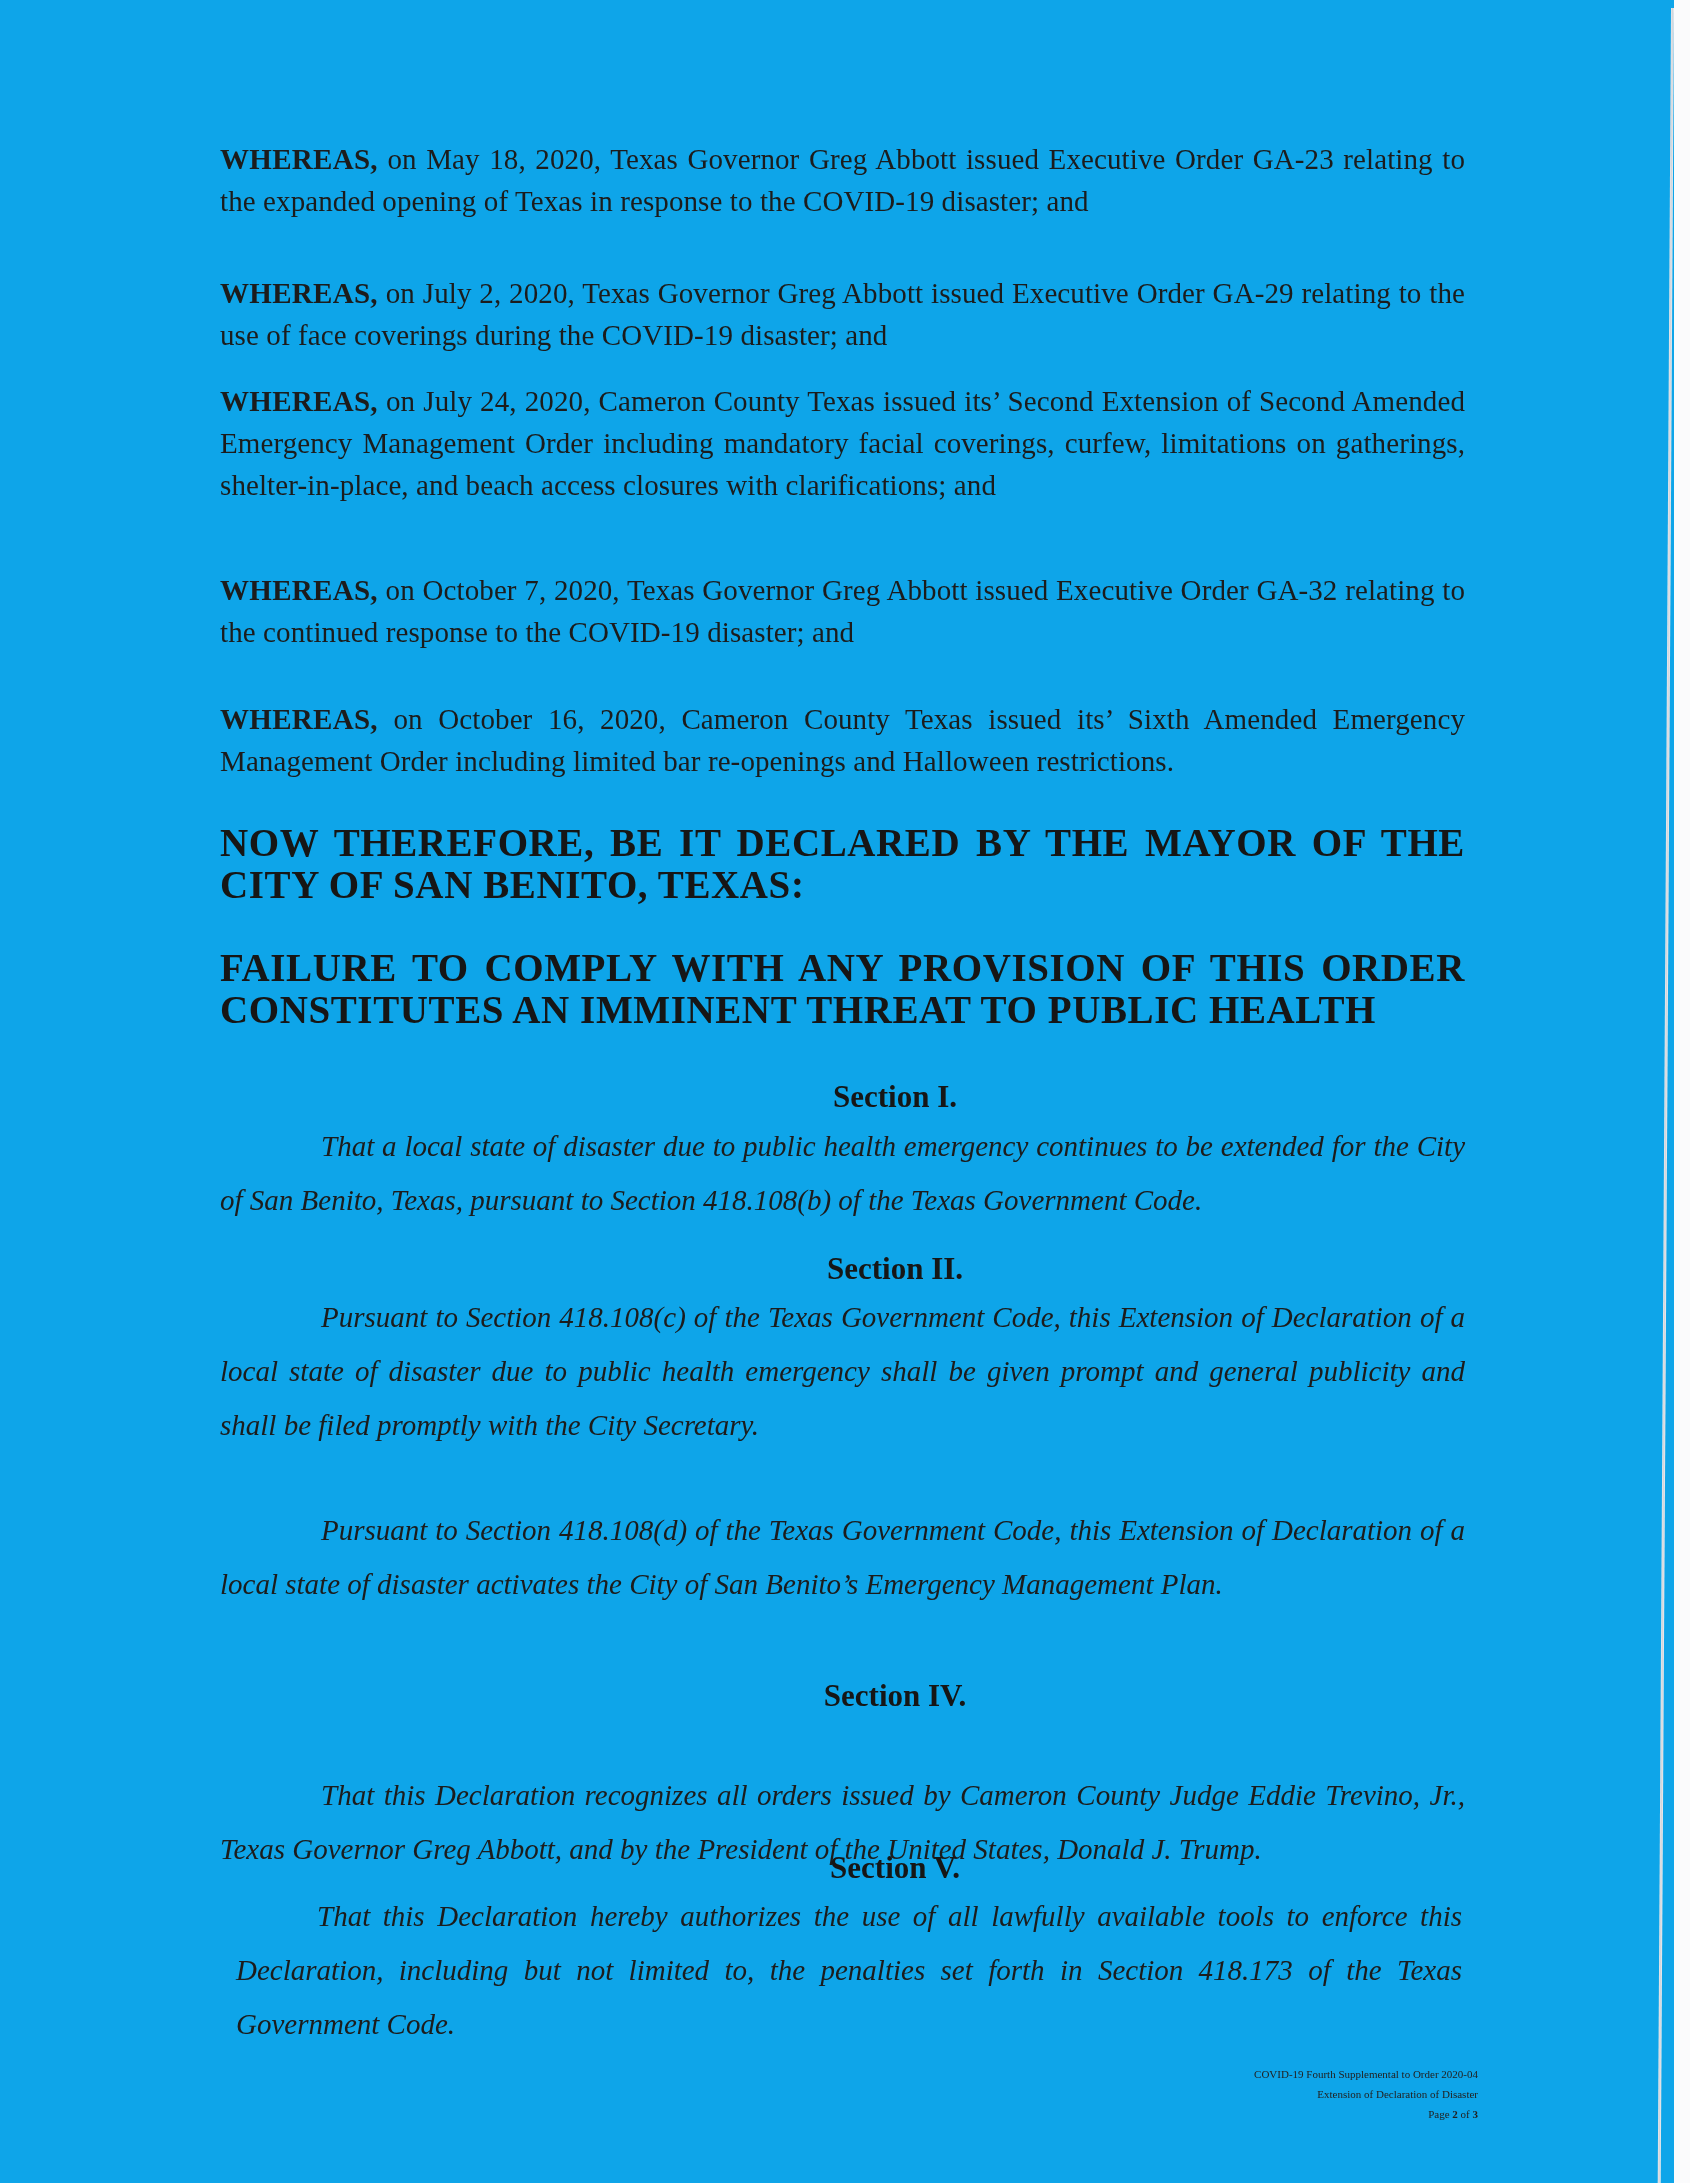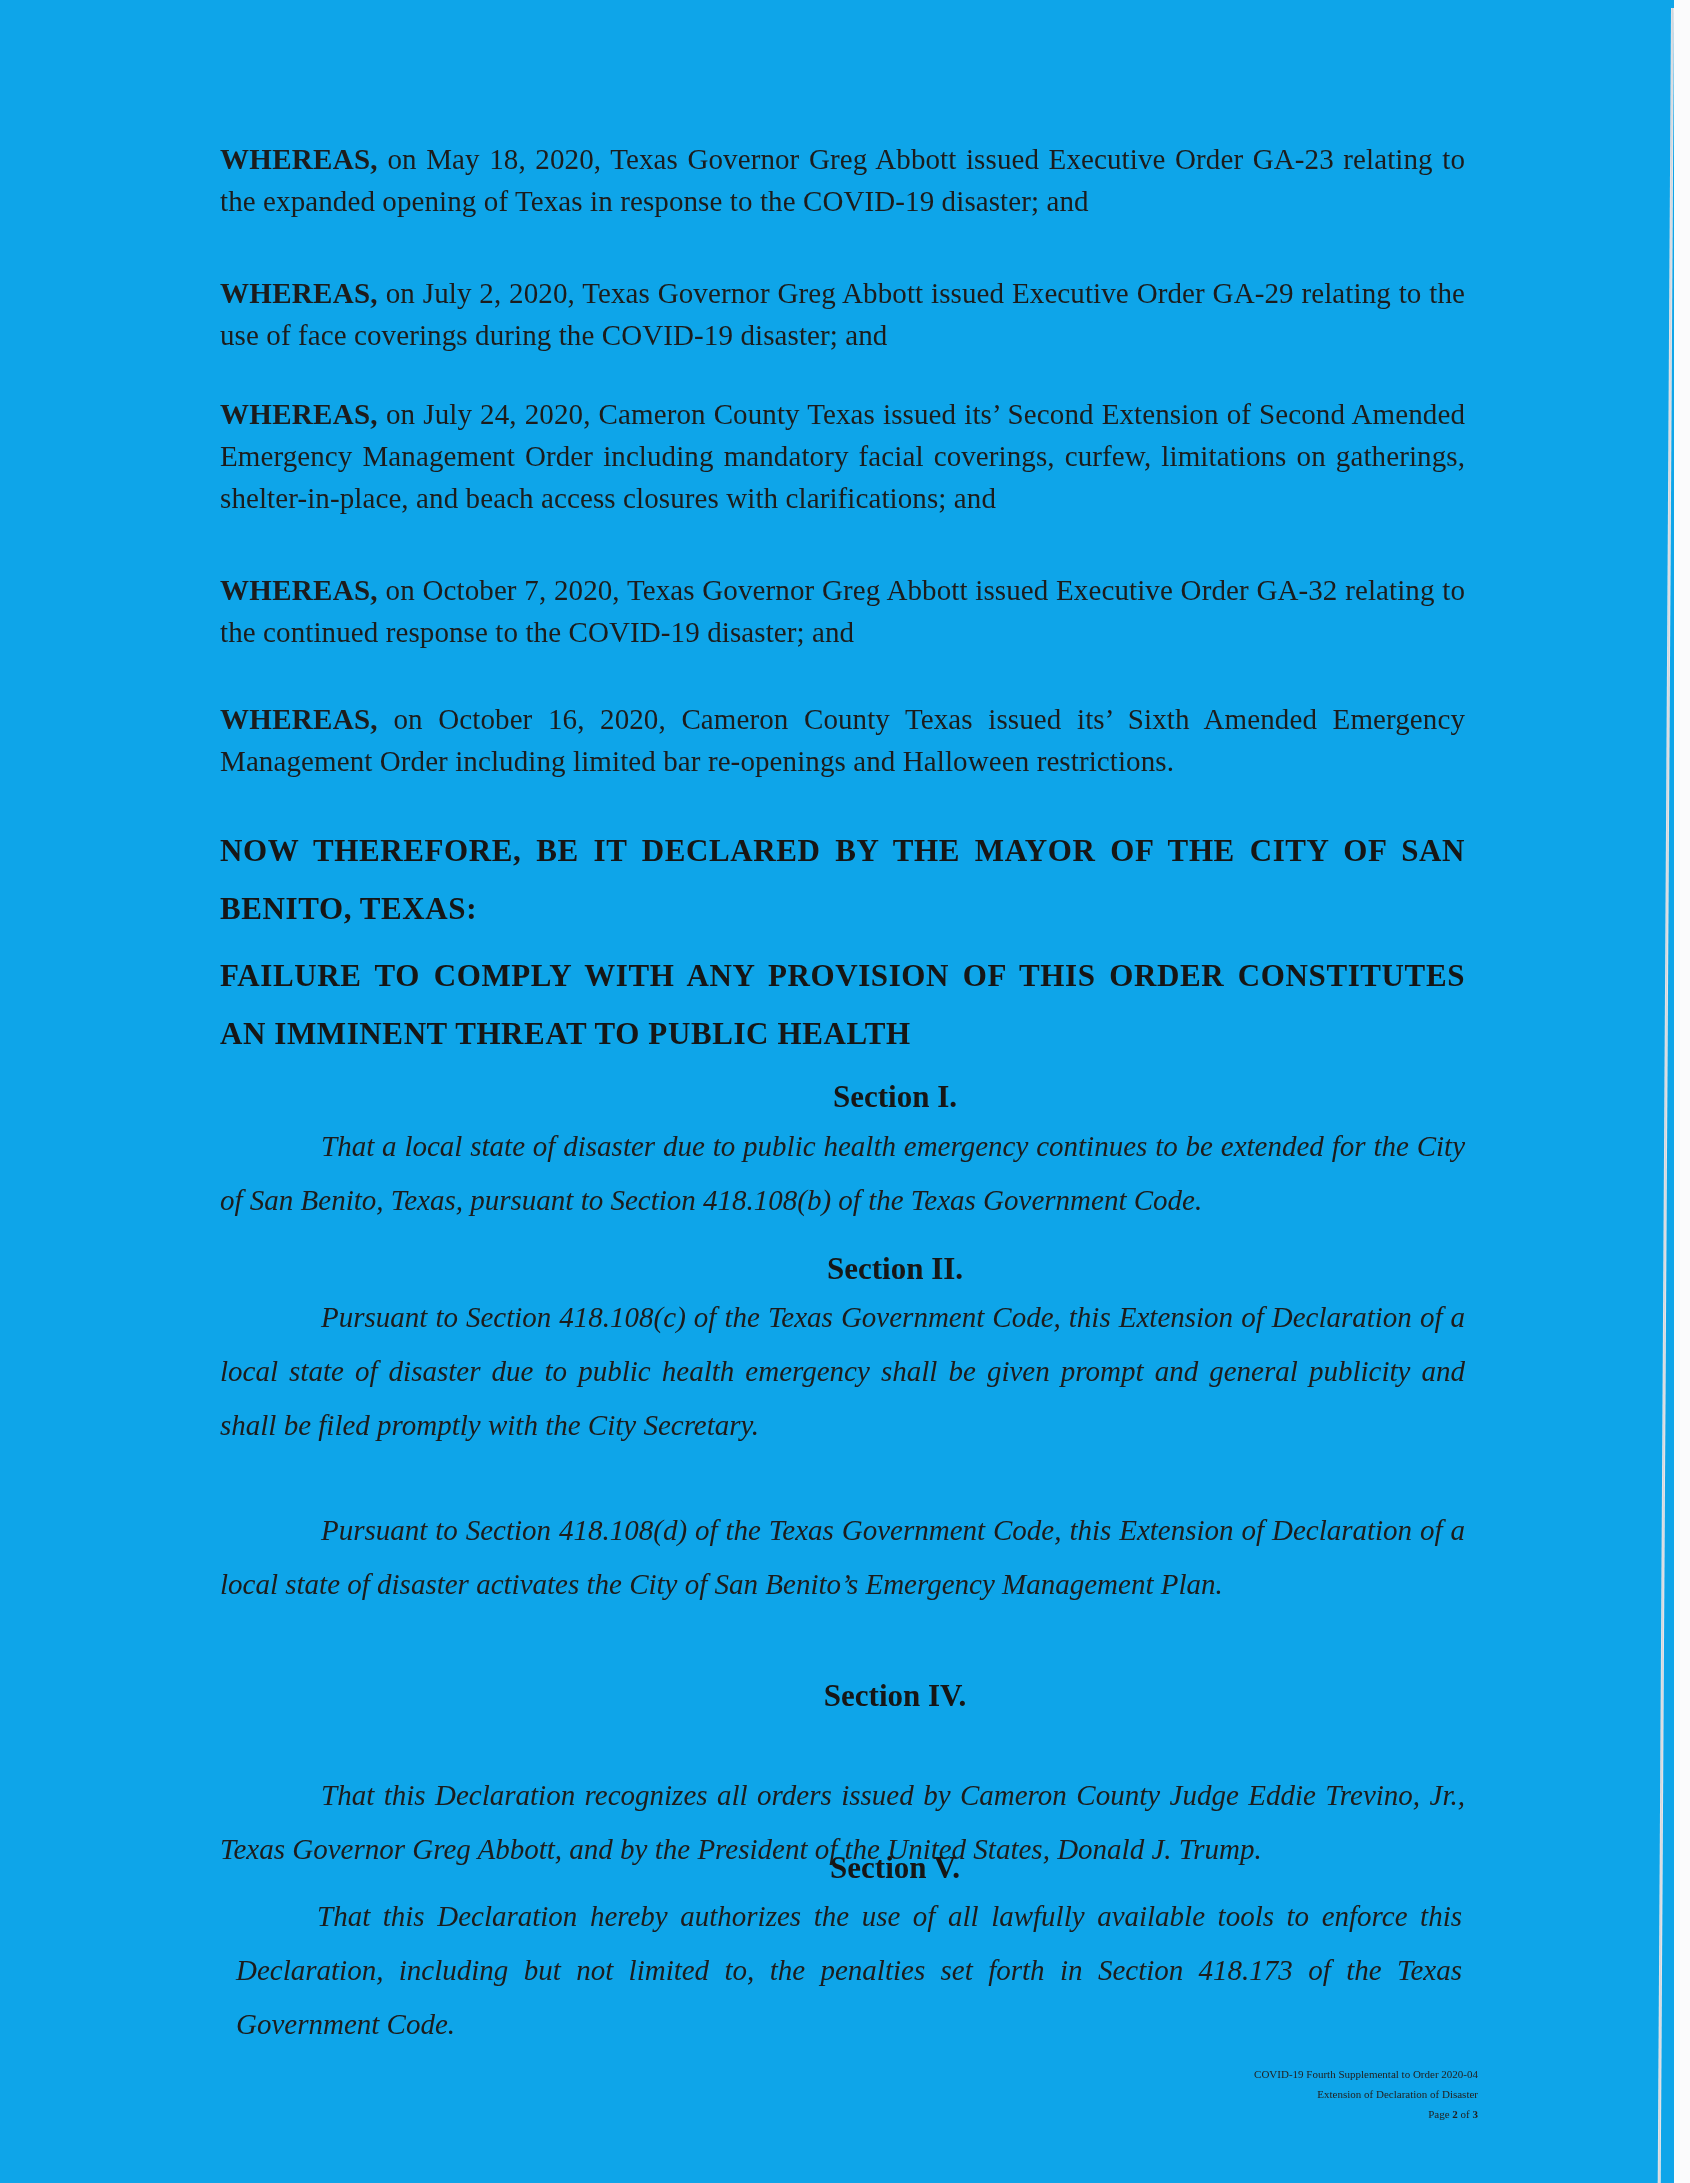--- a/index.html
+++ b/index.html
@@ -51,22 +51,22 @@
     letter-spacing: 0.1px;
   }
   .block .lead {
     font-weight: bold;
     letter-spacing: 0.3px;
   }
   .heading {
     position: absolute;
     left: 220px;
     width: 1245px;
-    font-size: 31px;
-    line-height: 58px;
+    font-size: 39px;
+    line-height: 42px;
     font-weight: bold;
     letter-spacing: 0.6px;
     color: #161616;
   }
   .heading.justified {
     text-align: justify;
     text-align-last: left;
   }
   .heading.spread {
     text-align: justify;
@@ -120,21 +120,21 @@
   <div class="scan-edge"></div>
 
   <p class="block" style="top:138px; margin:0;">
     <span class="lead">WHEREAS,</span><span> on May 18, 2020, Texas Governor Greg Abbott issued Executive Order GA-23 relating to the expanded opening of Texas in response to the COVID-19 disaster; and</span>
   </p>
 
   <p class="block" style="top:272px; margin:0;">
     <span class="lead">WHEREAS,</span><span> on July 2, 2020, Texas Governor Greg Abbott issued Executive Order GA-29 relating to the use of face coverings during the COVID-19 disaster; and</span>
   </p>
 
-  <p class="block" style="top:393px; margin:0;">
+  <p class="block" style="top:380px; margin:0;">
     <span class="lead">WHEREAS,</span><span> on July 24, 2020, Cameron County Texas issued its’ Second Extension of Second Amended Emergency Management Order including mandatory facial coverings, curfew, limitations on gatherings, shelter-in-place, and beach access closures with clarifications; and</span>
   </p>
 
   <p class="block" style="top:569px; margin:0;">
     <span class="lead">WHEREAS,</span><span> on October 7, 2020, Texas Governor Greg Abbott issued Executive Order GA-32 relating to the continued response to the COVID-19 disaster; and</span>
   </p>
 
   <p class="block" style="top:698px; margin:0;">
     <span class="lead">WHEREAS,</span><span> on October 16, 2020, Cameron County Texas issued its’ Sixth Amended Emergency Management Order including limited bar re-openings and Halloween restrictions.</span>
   </p>

